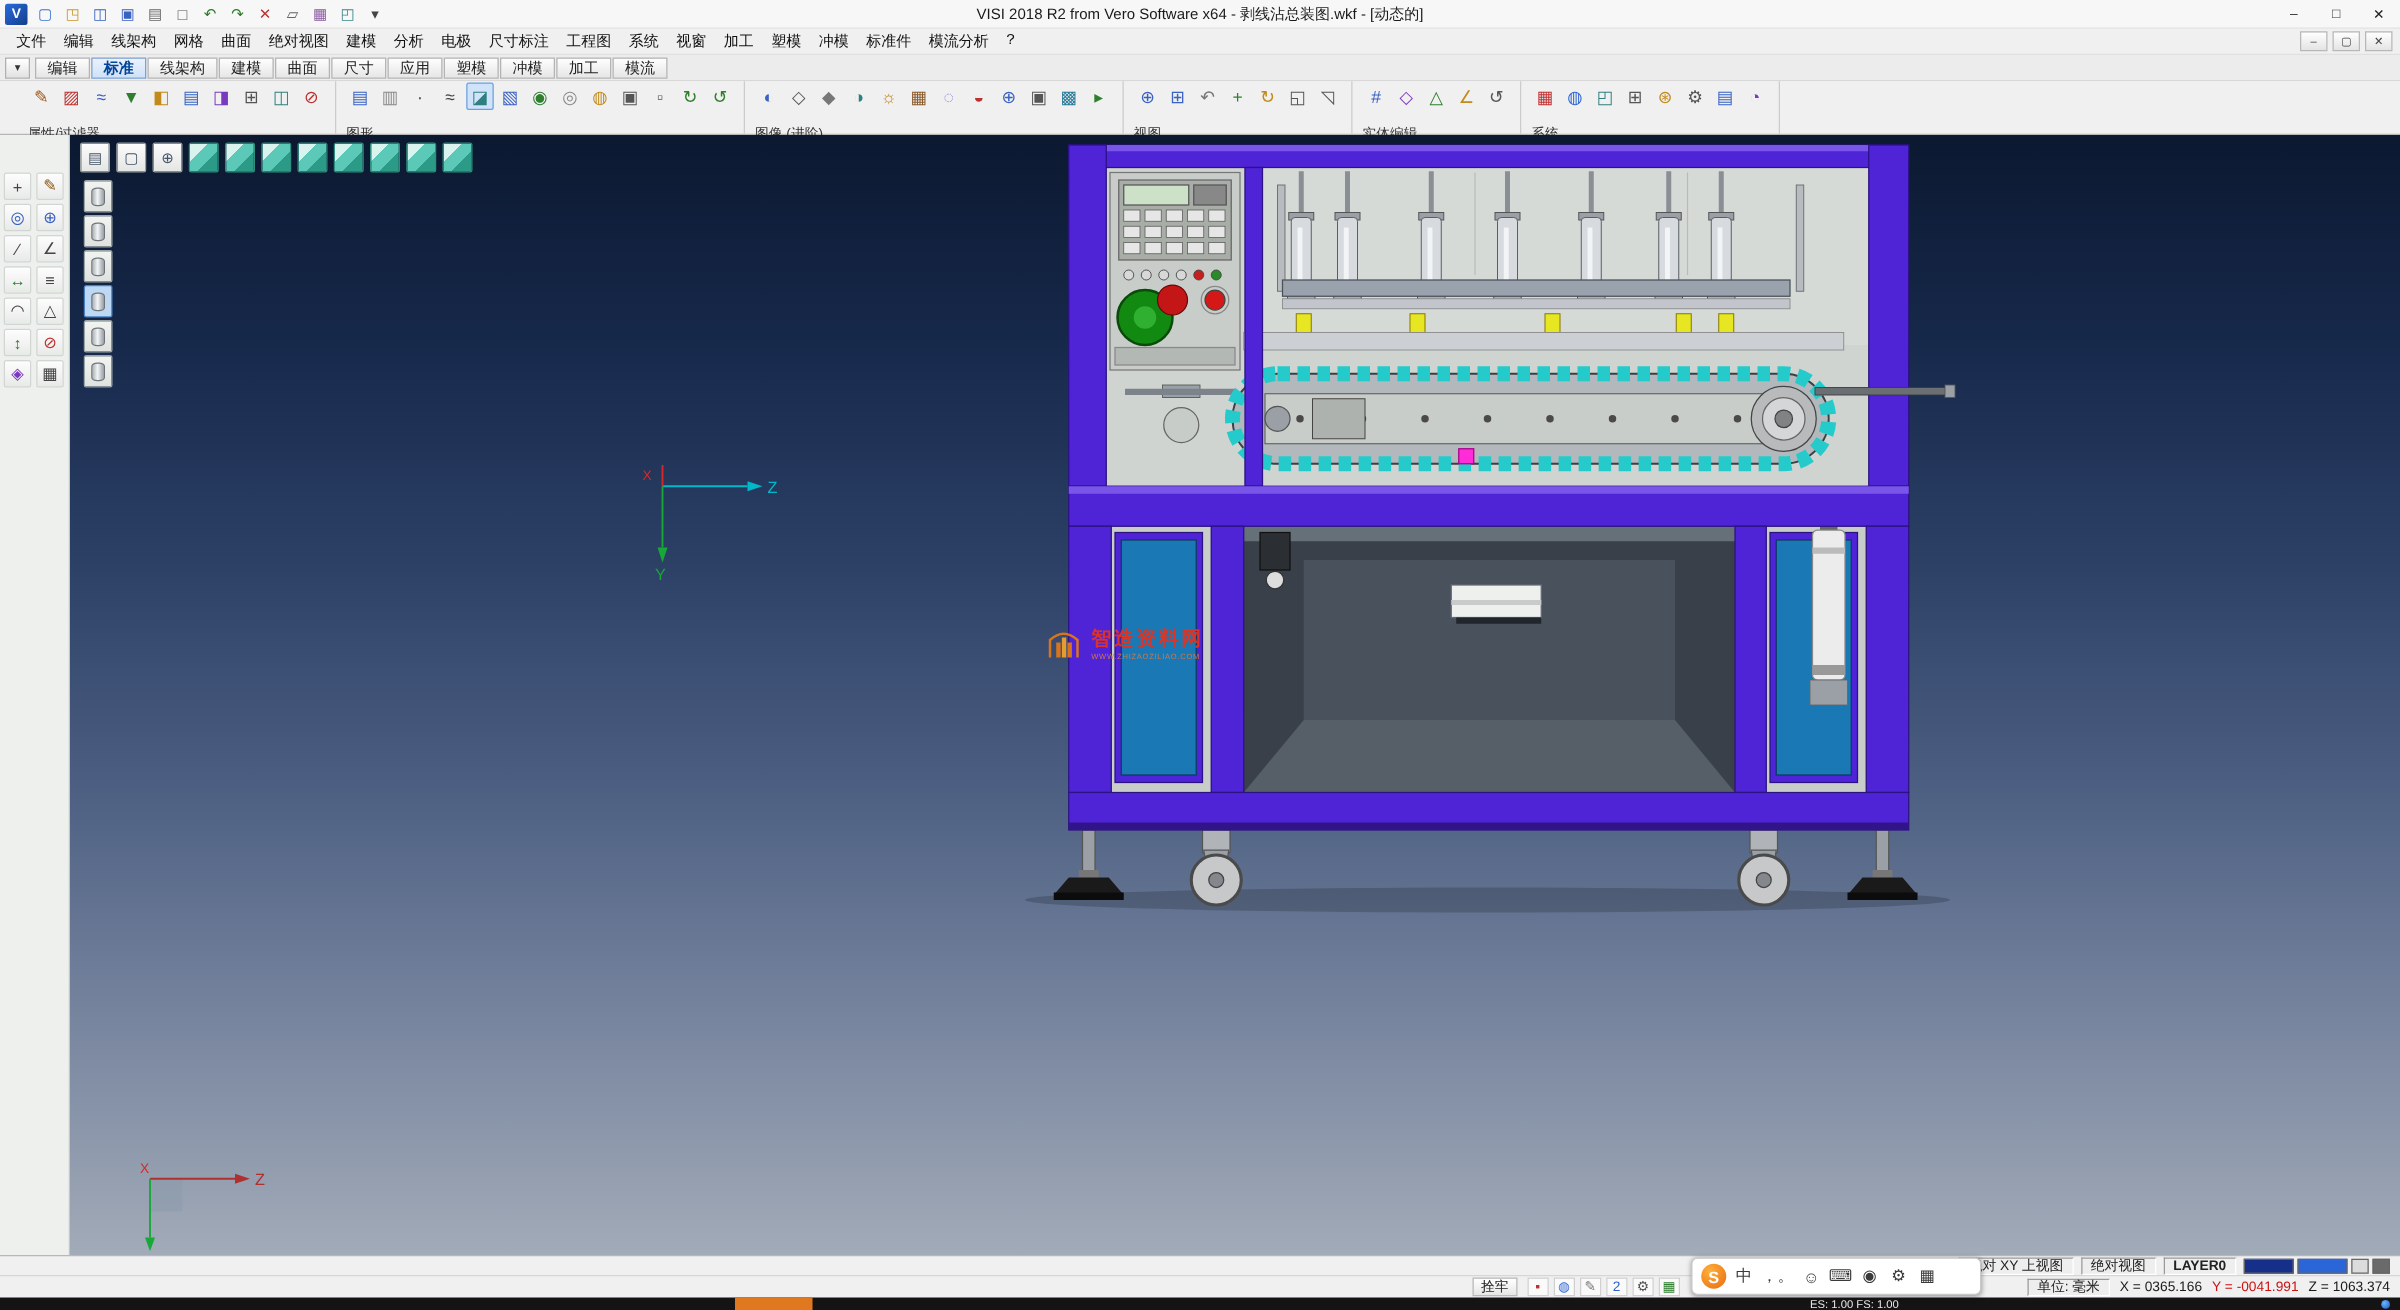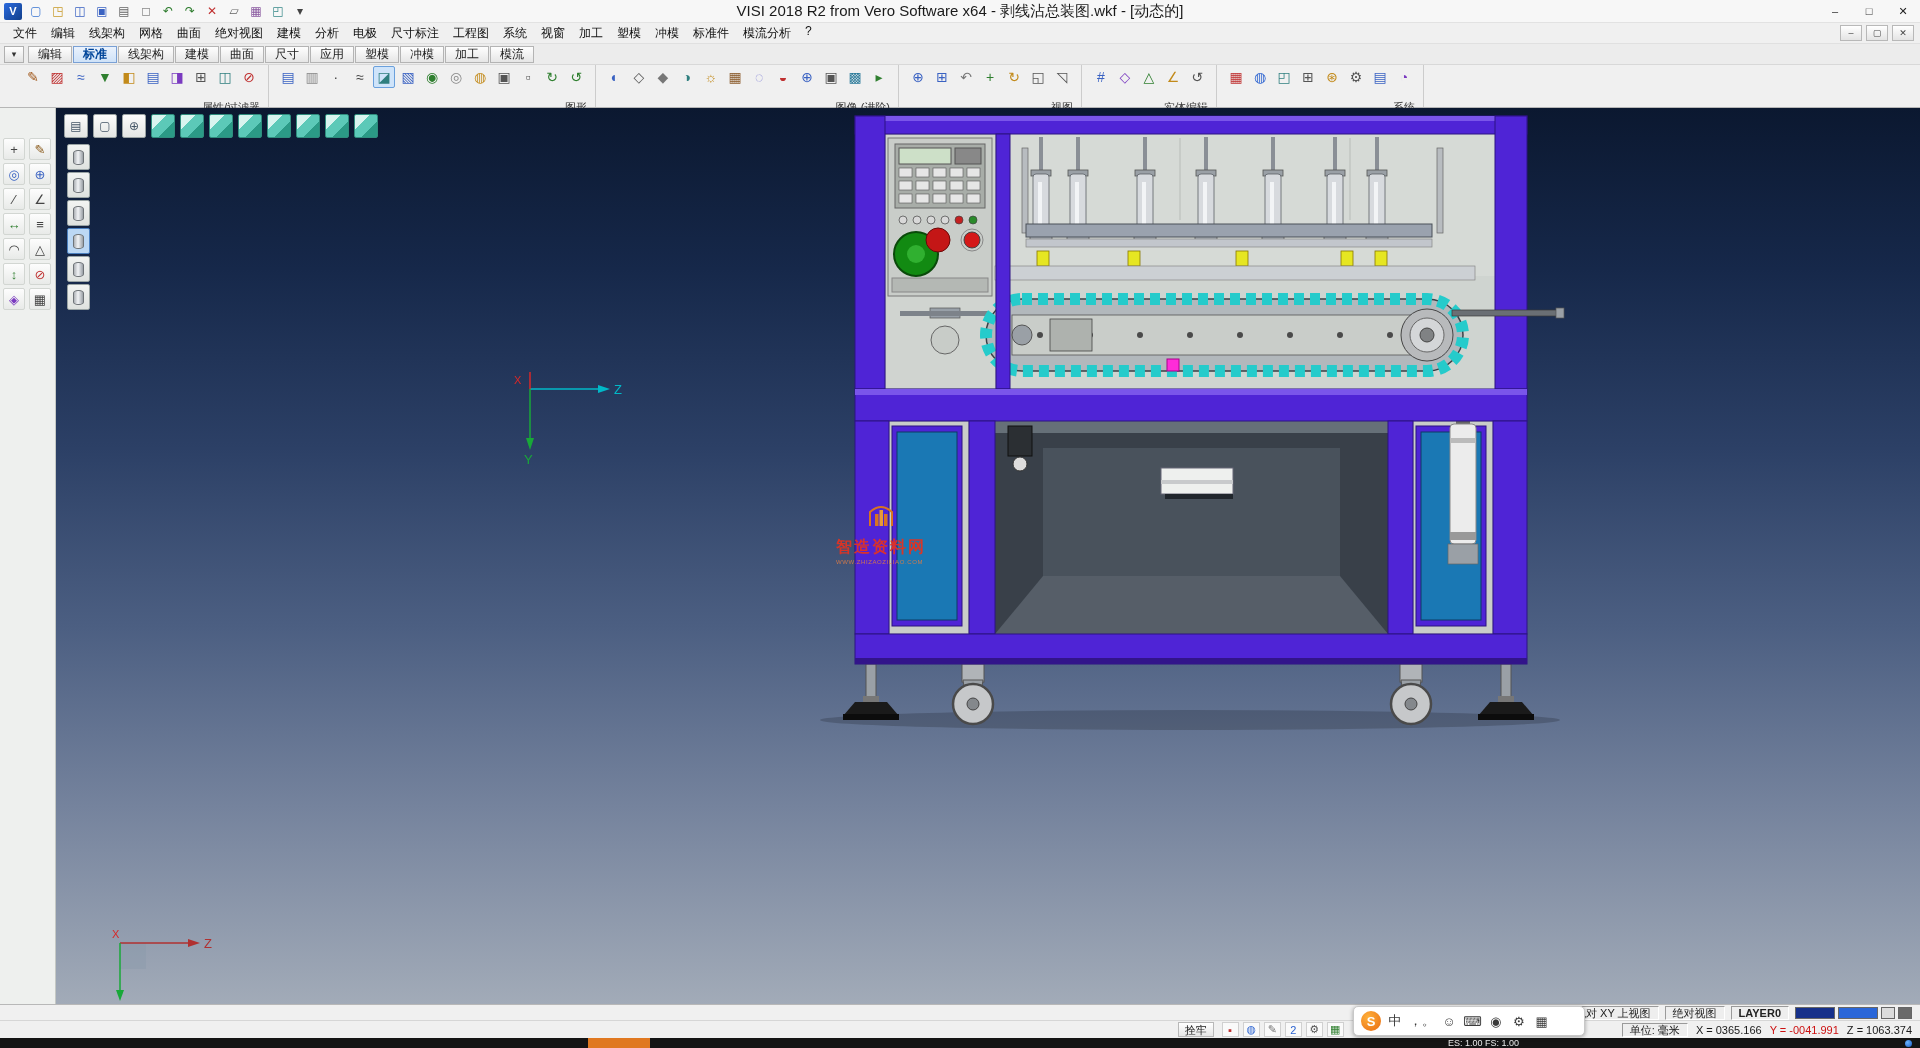--- a/index.html
+++ b/index.html
@@ -9,21 +9,21 @@
 
   
   .titlebar { position:relative; height:23px; display:flex; align-items:center;
     background:#f7f7f7; border-bottom:1px solid #e2e2e2; padding-left:4px; }
   .applogo { width:18px; height:17px; background:linear-gradient(135deg,#2a6adf,#123f8a);
     color:#fff; font-weight:bold; font-size:11px; display:inline-flex; align-items:center;
     justify-content:center; border-radius:2px; margin-right:4px; }
   .qat { display:flex; gap:2px; z-index:2; }
   .qicon { width:20px; height:19px; display:inline-flex; align-items:center; justify-content:center;
     font-size:12px; border:1px solid transparent; border-radius:2px; background:transparent; cursor:default; }
-  .title { position:absolute; left:0; right:0; text-align:center; font-size:15px; color:#1a1a1a; pointer-events:none; }
+  .title { position:absolute; left:0; right:0; text-align:center; font-size:12px; color:#1a1a1a; pointer-events:none; }
   .wincontrols { margin-left:auto; display:flex; z-index:2; }
   .wbtn { width:34px; height:22px; display:inline-flex; align-items:center; justify-content:center;
     font-size:11px; color:#333; }
   .wbtn.close { color:#222; }
 
   
   .menubar { height:21px; display:flex; align-items:center; background:#f0f0f0;
     border-bottom:1px solid #e0e0e0; padding:0 6px; }
   .menuitems { display:flex; }
   .menu-item { padding:2px 7px; font-size:12px; color:#111;font-family:Liberation Mono, monospace; }
@@ -42,21 +42,21 @@
   .tab.active { background:linear-gradient(#eaf2fd,#cfe2f8); border-color:#7aa0d4; color:#00459a; font-weight:bold; }
 
   
   .toolbar { height:43px; background:#f0f0f0; border-bottom:1px solid #b6b6b6; display:flex;
     padding-left:14px; align-items:stretch; }
   .tgroup { display:flex; flex-direction:column; padding:1px 8px 0 8px; border-right:1px solid #cccccc; }
   .trow { display:flex; gap:2px; height:26px; align-items:center; }
   .tbicon { width:22px; height:22px; display:inline-flex; align-items:center; justify-content:center;
     font-size:14px; border:1px solid transparent; border-radius:2px; }
   .tbicon.active { background:#cfe4fa; border-color:#6aa0dc; }
-  .tlabel { text-align:right; font-size:11px; color:#333; height:15px; line-height:14px;margin-top:12px; }
+  .tlabel { text-align:left; font-size:11px; color:#333; height:15px; line-height:14px;margin-top:12px; }
 
   
   .main { position:relative; height:896px;
     background:linear-gradient(180deg,#0b1830 0%,#16284a 18%,#2c4066 38%,#4c5f82 58%,#75839d 78%,#a2abb8 100%); }
   .viewport3d { position:absolute; inset:0; left:56px; z-index:0; }
   svg.scene { position:absolute; left:0; top:0; z-index:1; pointer-events:none; }
   .dock { position:absolute; left:0; top:0; width:56px; height:100%; background:#eef0ee;
     border-right:1px solid #c4c8c4; z-index:3; }
   .dockgrid { display:grid; grid-template-columns:repeat(2,24px); gap:3px 2px; padding:30px 3px; }
   .dicon { width:22px; height:22px; display:inline-flex; align-items:center; justify-content:center;
@@ -65,21 +65,21 @@
   .cubeicon { width:24px; height:24px; border:1px solid #2f8d7d;
     background:linear-gradient(135deg,#d9f4ef 0 32%,#5cc9b8 32% 64%,#2b9a86 64%);
     display:inline-flex; align-items:center; justify-content:center; font-size:12px; color:#456; border-radius:2px; }
   .cubeicon.flat { background:linear-gradient(#fbfbfb,#e4e6e4); border-color:#9aa2a2; }
   .filters { position:absolute; left:67px; top:36px; display:flex; flex-direction:column; gap:2px; z-index:2; }
   .ficon { width:23px; height:26px; background:linear-gradient(#f2f4f2,#dfe2df); border:1px solid #9aa4a4;
     display:flex; align-items:center; justify-content:center; border-radius:2px; }
   .ficon.active { background:#bcd8f4; border-color:#4a80c0; }
   .cyl { width:11px; height:15px; border:1px solid #6f7478; border-radius:5px/3px;
     background:linear-gradient(90deg,#aeb2b6,#f2f4f6 45%,#9aa0a6); display:inline-block; }
-  .watermark { position:absolute; left:836px; top:392px; display:flex; align-items:center; gap:7px; z-index:2; opacity:.95;flex-direction:column; }
+  .watermark { position:absolute; left:836px; top:392px; display:flex; align-items:center; gap:7px; z-index:2; opacity:.95; }
   .wtitle { color:#e23322; font-size:16px; font-weight:bold; letter-spacing:2px; }
   .wsub { color:#d57a4a; font-size:6px; letter-spacing:.6px; margin-top:1px; }
 
   
   .status1 { height:16px; background:#f0f0f0; border-top:1px solid #b8b8b8; display:flex;
     align-items:center; justify-content:flex-end; gap:6px; padding-right:8px; font-size:11px; }
   .sicon { width:14px; height:14px; display:inline-flex; align-items:center; justify-content:center;
     font-size:10px; color:#356; }
   .scell { border:1px solid; border-color:#9a9a9a #ffffff #ffffff #9a9a9a; padding:0 7px;
     height:14px; line-height:12px; font-size:11px; color:#222; background:#eeeeee; white-space:nowrap; }

